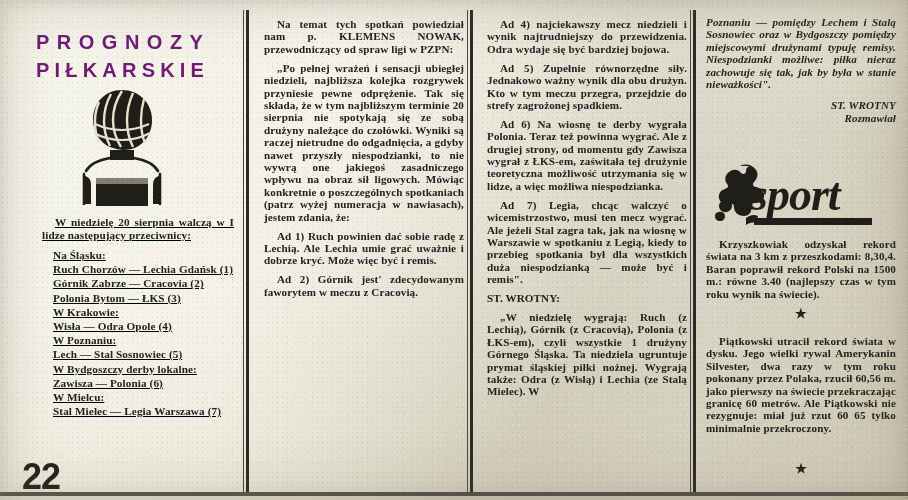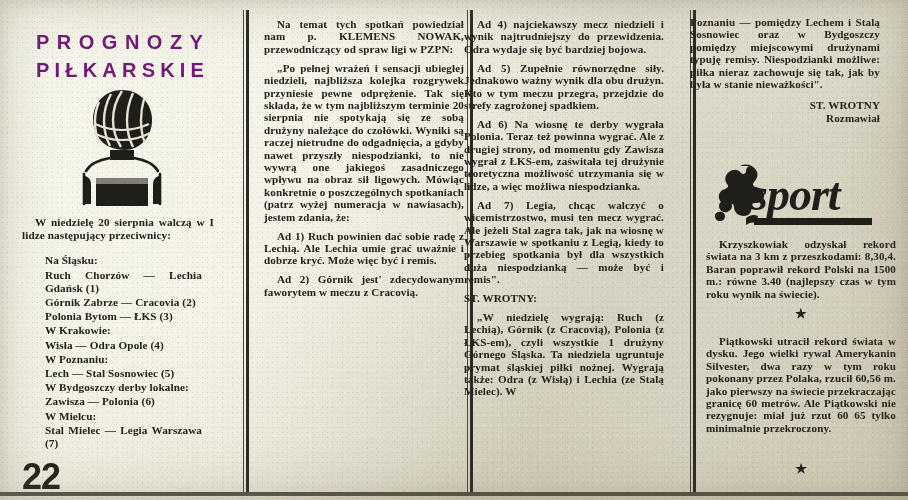--- a/index.html
+++ b/index.html
@@ -60,39 +60,39 @@
     color:#701a75;
     line-height:28px;
   }
   #headline .l1{font-size:20px;letter-spacing:7.5px;display:block;}
   #headline .l2{font-size:20px;letter-spacing:5.2px;display:block;}
 
   
   #figure{position:absolute;left:58px;top:88px;width:130px;height:118px;}
 
   
-  #col1-text{position:absolute;left:22px;top:216px;width:192px;}
+  #col1-text{position:absolute;left:42px;top:216px;width:192px;text-decoration:underline;}
   #col1-text .bodytext{font-size:11.2px;line-height:13.2px;}
-  .mlist{margin:12px;padding:0;list-style:none;}
+  .mlist{margin:0;padding:0;list-style:none;}
   .mlist li{margin:0 0 1px 0;}
   .city{margin:5px 0 2px 0;padding-left:11px;}
   .match{padding-left:11px;text-indent:-0px;}
 
   
   #pagenum{
     position:absolute;left:22px;top:456px;
     font-family:"Liberation Sans", sans-serif;
     font-weight:700;font-size:36px;color:#22211b;letter-spacing:-1px;
   }
   #bottomrule{position:absolute;left:0;right:0;top:492px;height:4px;background:#3a382f;opacity:.85;}
 
   
   #col2-text{position:absolute;left:264px;top:18px;width:200px;}
-  #col3-text{position:absolute;left:464px;top:18px;width:200px;}
-  #col4-top{position:absolute;left:690px;top:16px;width:190px;}
+  #col3-text{position:absolute;left:487px;top:18px;width:200px;}
+  #col4-top{position:absolute;left:706px;top:16px;width:190px;font-style:italic;}
   .signoff{margin-top:9px;text-align:right;font-weight:700;font-size:11.1px;line-height:12.6px;color:#23221c;}
   .speaker{font-weight:700;}
 
   
   #sportlogo{position:absolute;left:706px;top:160px;width:190px;height:72px;}
   #col4-news{position:absolute;left:706px;top:238px;width:190px;}
   .star{text-align:center;font-size:13px;line-height:14px;color:#23221c;margin:7px 0 7px 0;font-weight:700;}
   #col4-news2{position:absolute;left:706px;top:335px;width:190px;}
   #star2{position:absolute;left:706px;top:455px;width:190px;}
 </style>

